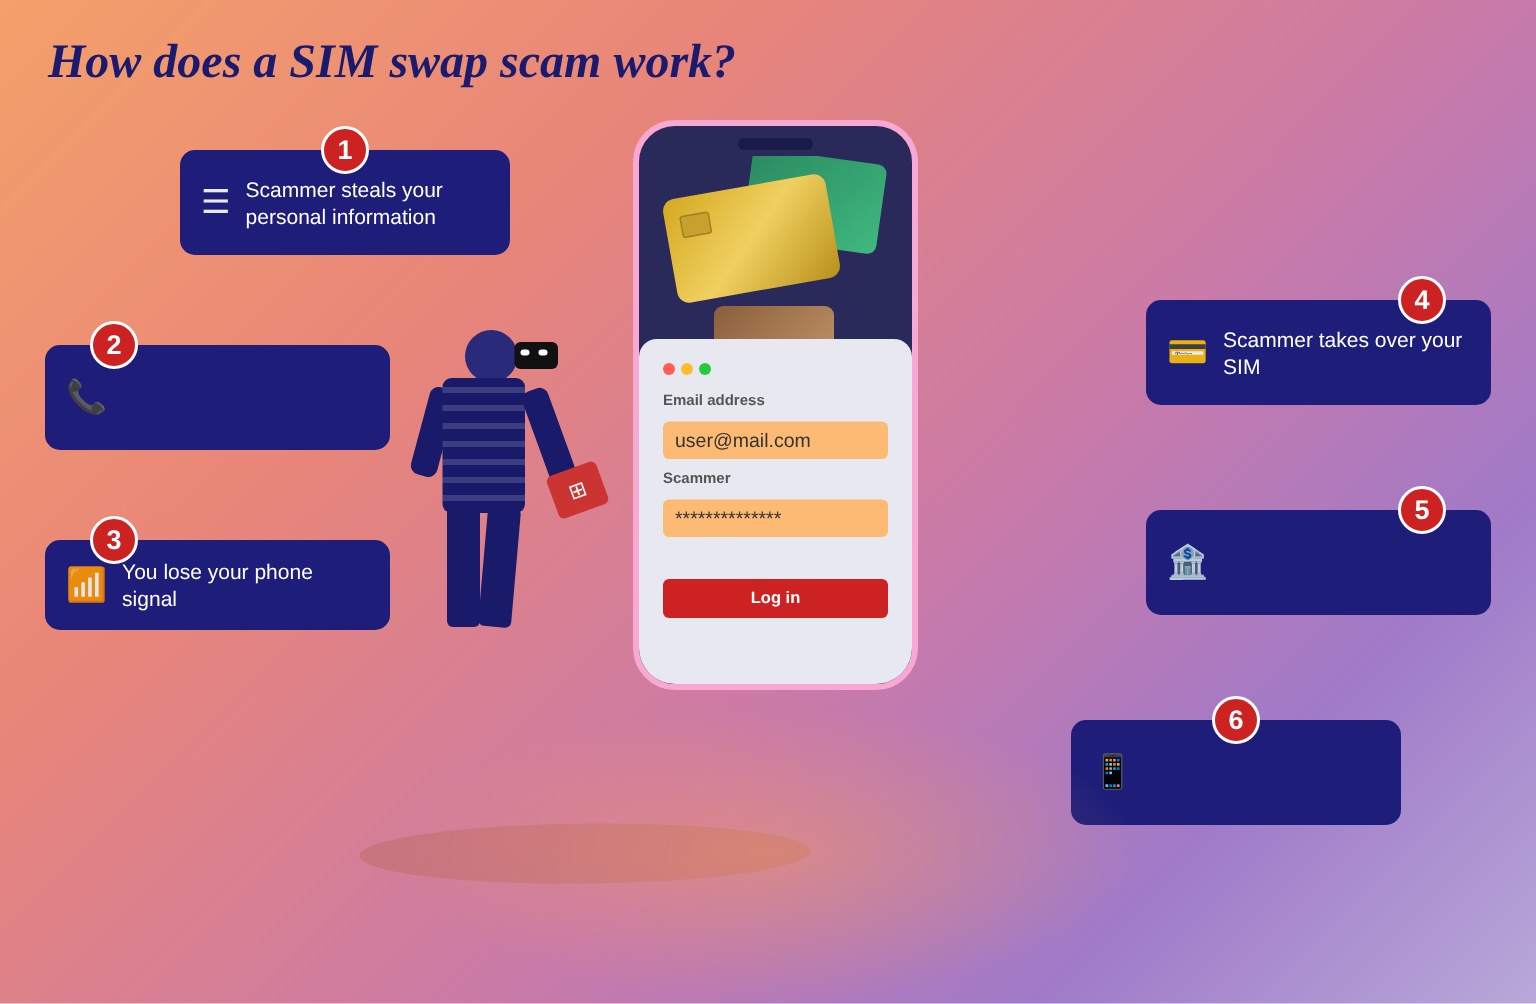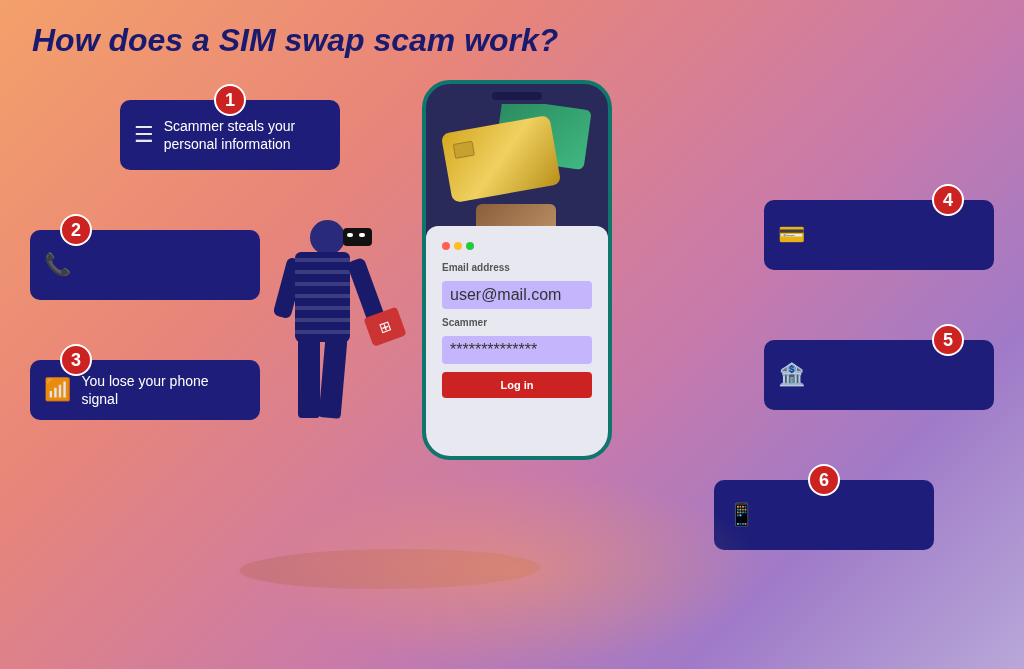--- a/index.html
+++ b/index.html
@@ -13,20 +13,21 @@
     }
 
     .title {
       position: absolute;
       top: 22px;
       left: 32px;
       font-size: 32px;
       font-weight: 900;
       color: #1a1a6e;
       font-style: italic;
+      font-family: Liberation Serif, serif;
     }
 
     
     .step-box {
       position: absolute;
       background: #1e1e7a;
       border-radius: 10px;
       padding: 12px 14px 12px 14px;
       color: white;
       display: flex;
@@ -126,21 +127,21 @@
     }
 
     .phone-body {
       position: absolute;
       left: 50px;
       top: 20px;
       width: 190px;
       height: 380px;
       background: #2a2a5a;
       border-radius: 28px;
-      border: 4px solid #0f766e;
+      border: 4px solid #f9a8d4;
       overflow: hidden;
     }
 
     .phone-notch {
       position: absolute;
       top: 8px;
       left: 50%;
       transform: translateX(-50%);
       width: 50px;
       height: 8px;
@@ -180,37 +181,37 @@
     .login-dot:nth-child(2) { background: #ffbd2e; }
     .login-dot:nth-child(3) { background: #27c93f; }
 
     .login-label {
       font-size: 10px;
       color: #555;
       font-weight: 600;
     }
 
     .login-field {
-      background: #c4b5fd;
+      background: #fdba74;
       border-radius: 4px;
       padding: 5px 8px;
-      font-size: 16px;
+      font-size: 13px;
       color: #333;
       font-weight: 500;
     }
 
     .login-btn {
       background: #cc2222;
       border-radius: 4px;
       padding: 7px;
       text-align: center;
       color: white;
       font-size: 11px;
       font-weight: 700;
-      margin-top: 0;
+      margin-top: 20px;
     }
 
     
     .phone-cards {
       position: absolute;
       top: 20px;
       left: 10px;
       right: 10px;
       height: 155px;
       overflow: hidden;
@@ -435,20 +436,21 @@
 
 <div class="step-box" id="step3">
   <div class="step-number">3</div>
   <span class="step-icon">📶</span>
   <span class="step-text">You lose your phone signal</span>
 </div>
 
 <div class="step-box" id="step4">
   <div class="step-number">4</div>
   <span class="step-icon">💳</span>
+  <span class="step-text">Scammer takes over your SIM</span>
 </div>
 
 <div class="step-box" id="step5">
   <div class="step-number">5</div>
   <span class="step-icon">🏦</span>
 </div>
 
 <div class="step-box" id="step6">
   <div class="step-number">6</div>
   <span class="step-icon">📱</span>

